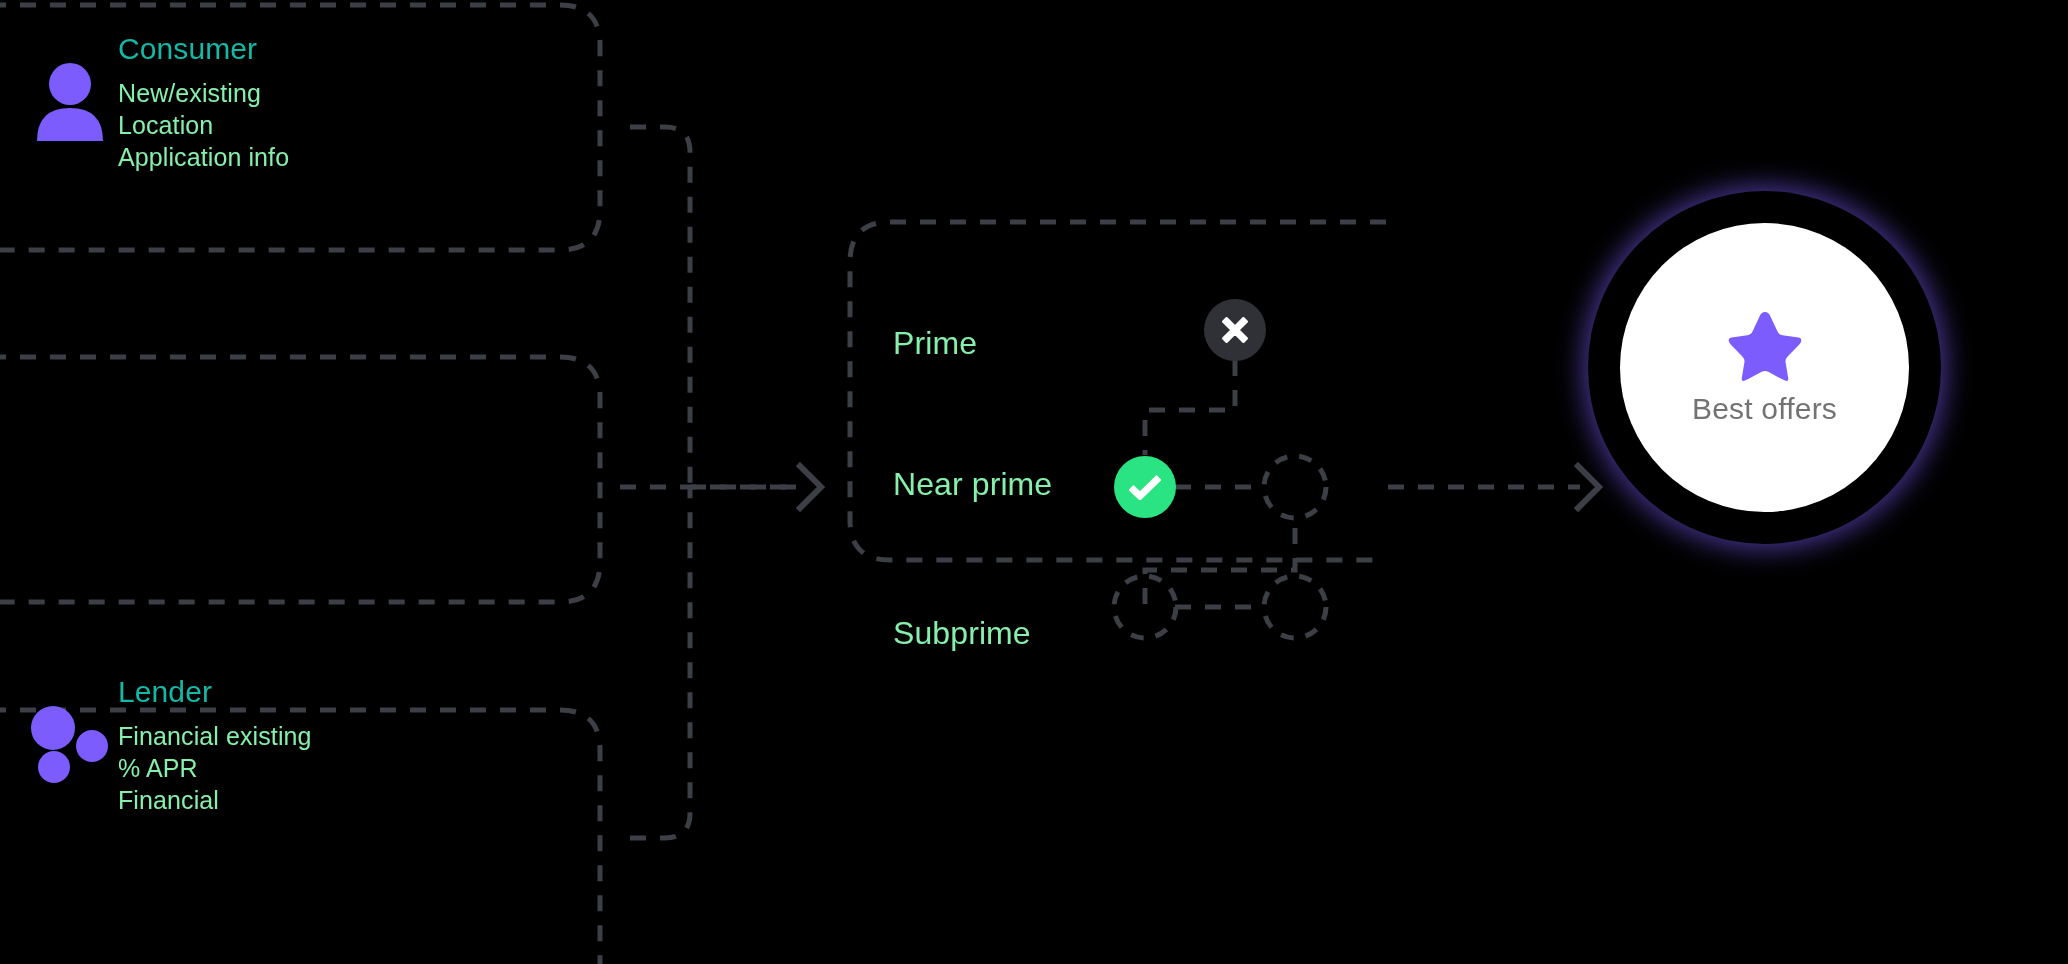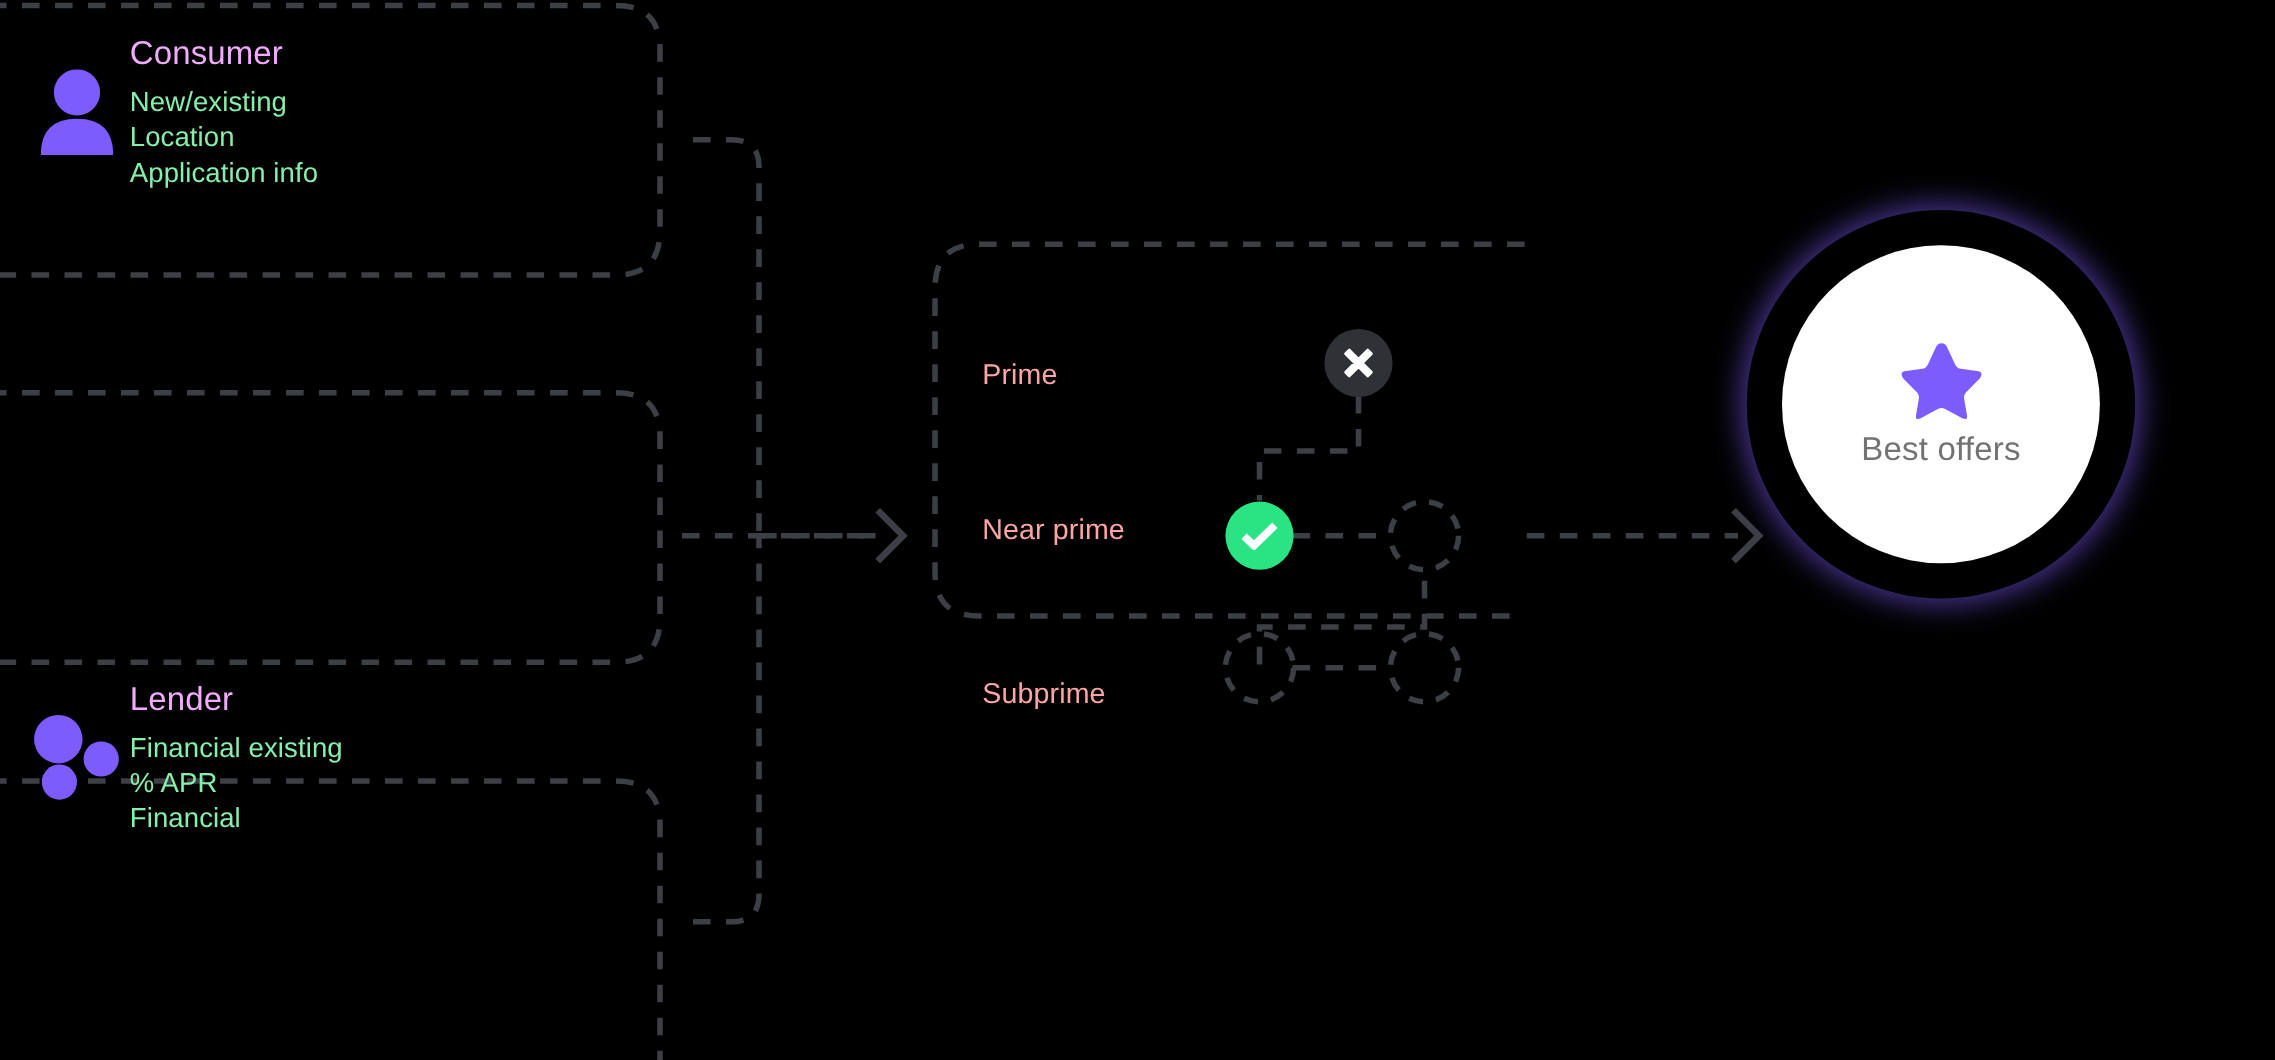--- a/index.html
+++ b/index.html
@@ -41,35 +41,35 @@
     display: flex;
     align-items: center;
     justify-content: center;
   }
   .card-body {
     display: flex;
     flex-direction: column;
   }
   .card-title {
     font-size: 30px;
-    color: #f0abfc;
+    color: #14b8a6;
     line-height: 1.28;
     margin-bottom: 9px;
     letter-spacing: .1px;
   }
   .card-line {
     font-size: 25px;
     color: #86efac;
     line-height: 1.28;
     letter-spacing: .1px;
   }
   .tier-label {
     position: absolute;
-    font-size: 26px;
-    color: #fca5a5;
+    font-size: 32px;
+    color: #86efac;
     letter-spacing: .1px;
     white-space: nowrap;
     z-index: 4;
   }
   .node-badge {
     position: absolute;
     border-radius: 50%;
     display: flex;
     align-items: center;
     justify-content: center;
@@ -183,21 +183,21 @@
     </div>
     <div class="card-body">
       <div class="card-title">Consumer</div>
       <div class="card-line">New/existing</div>
       <div class="card-line">Location</div>
       <div class="card-line">Application info</div>
     </div>
   </div>
 
 
-  <div class="card" style="left:22px; top:617px;">
+  <div class="card" style="left:22px; top:673px;">
     <div class="card-icon">
       <svg width="78" height="80" viewBox="0 0 78 80" xmlns="http://www.w3.org/2000/svg">
         <circle cx="22" cy="23" r="22" fill="#7c5cfc"></circle>
         <circle cx="61" cy="41" r="16" fill="#7c5cfc"></circle>
         <circle cx="23" cy="62" r="16" fill="#7c5cfc"></circle>
       </svg>
     </div>
     <div class="card-body">
       <div class="card-title">Lender</div>
       <div class="card-line">Financial existing</div>

